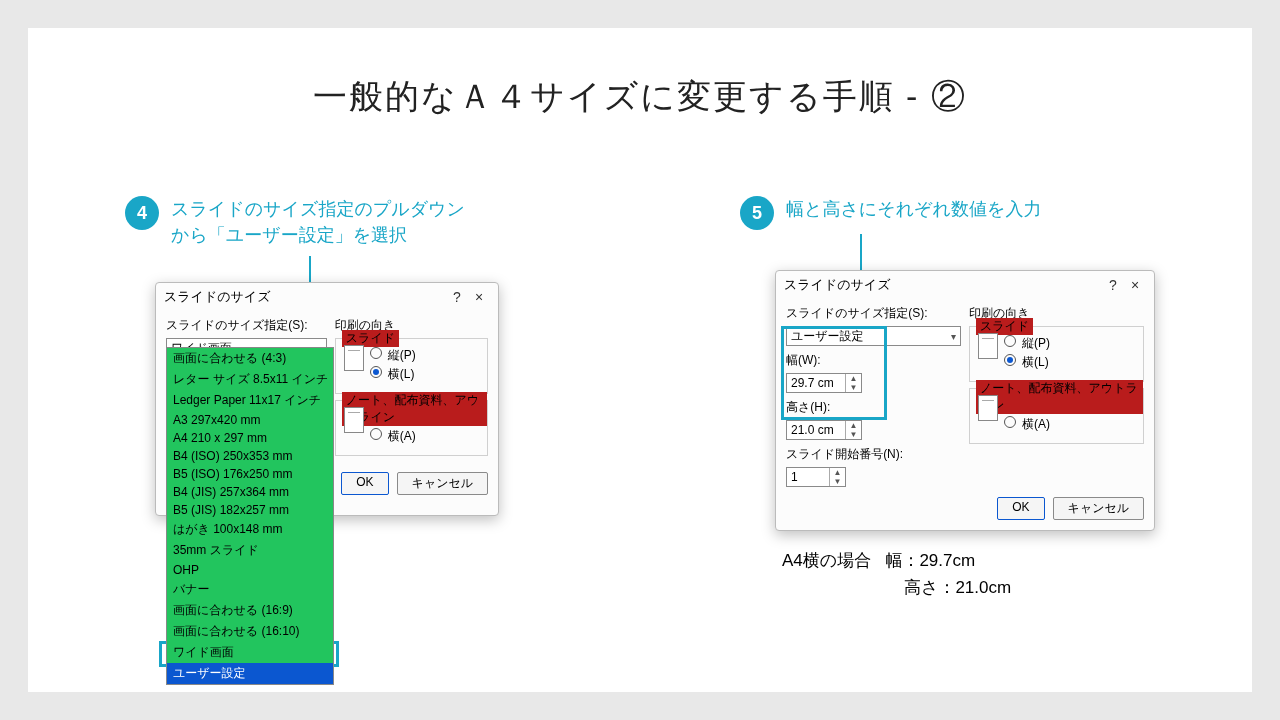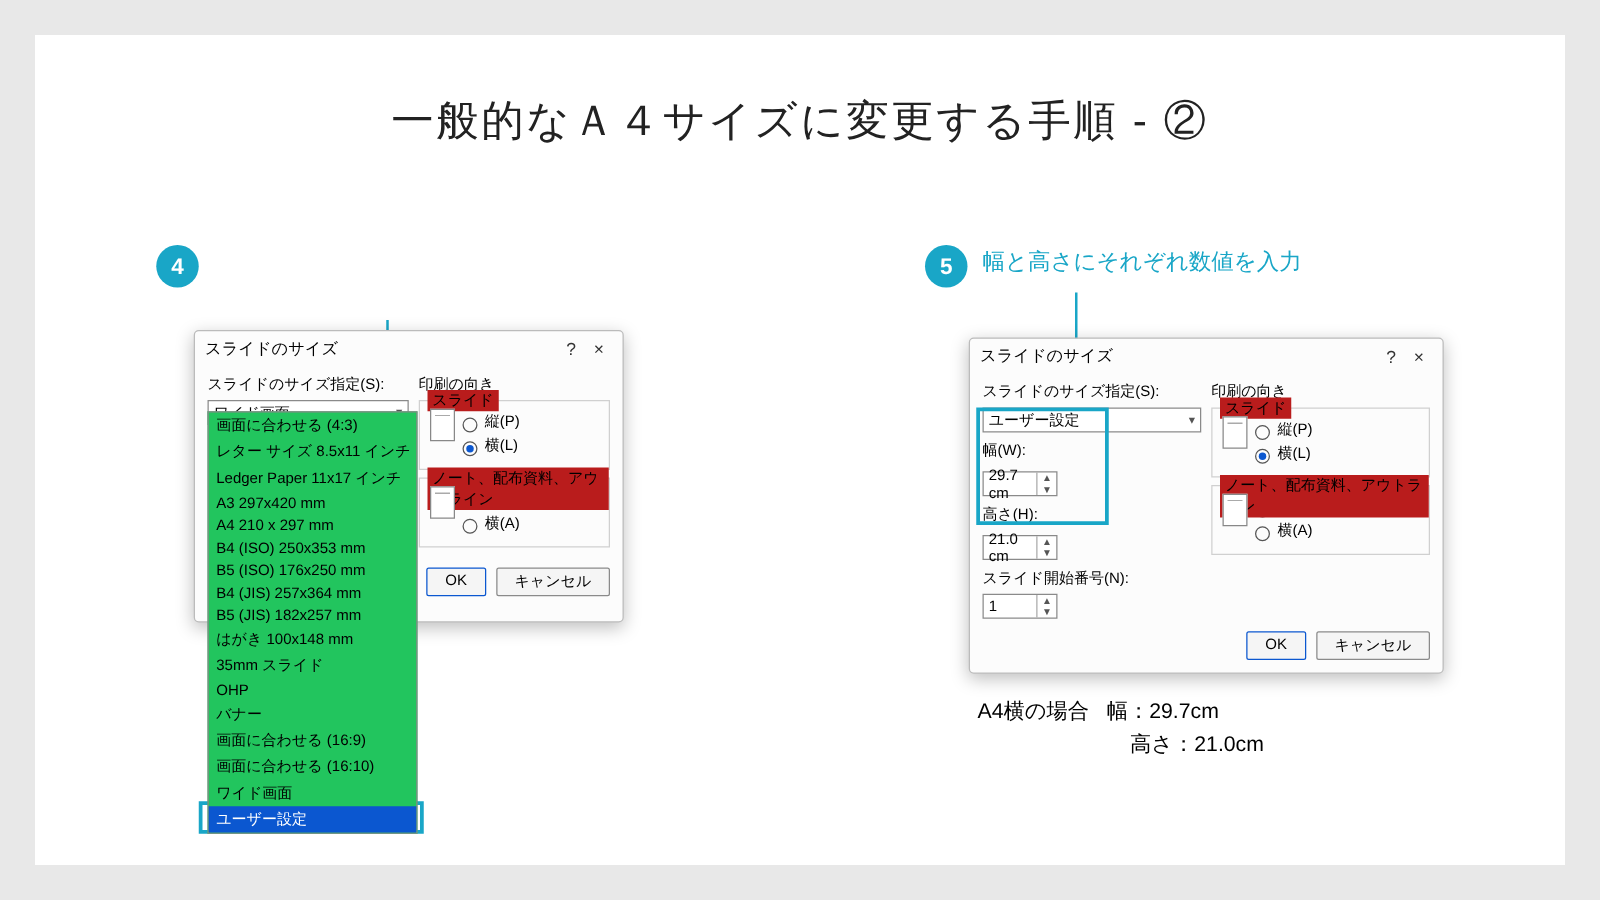--- a/index.html
+++ b/index.html
@@ -106,21 +106,21 @@
     margin-bottom: 6px;
     position: relative;
   }
   .fieldset .legend {
     position: absolute;
     top: -9px; left: 6px;
     background: #b91c1c;
     padding: 0 4px;
     font-size: 12px;
   }
-  .radio-row { display: flex; align-items: flex-end; gap: 6px; margin: 2px 0; }
+  .radio-row { display: flex; align-items: flex-start; gap: 6px; margin: 2px 0; }
   .radio {
     width: 12px; height: 12px; border: 1px solid #555; border-radius: 50%;
     display: inline-flex; align-items: center; justify-content: center;
   }
   .radio.sel::after { content: ""; width: 6px; height: 6px; background: #0b57d0; border-radius: 50%; }
   .page-icon {
     width: 20px; height: 26px; border: 1px solid #888; background: #fff;
     display: inline-block; margin-right: 6px;
     position: relative;
   }
@@ -173,21 +173,21 @@
     width: 12px; height: 12px; border-radius: 50%;
     background: #19a6c7;
     transform: translate(-50%, -50%);
   }
   
   .spin {
     display: inline-flex;
     border: 1px solid #8a8a8a;
     height: 20px;
     background: #fff;
-    width: 60px;
+    width: 76px;
     align-items: stretch;
   }
   .spin .val { flex:1; padding: 0 4px; font-size: 12px; display:flex; align-items:center; }
   .spin .arrows { width: 16px; border-left: 1px solid #aaa; display:flex; flex-direction:column; }
   .spin .arrows div { flex:1; text-align:center; font-size:8px; line-height:9px; color:#555; }
   .summary {
     margin-top: 16px;
     font-size: 17px;
     line-height: 1.6;
     color: #000;
@@ -198,21 +198,22 @@
 </head>
 <body>
 
 <div class="page">
   <div class="title">一般的なＡ４サイズに変更する手順 - ②</div>
 
   <div class="left-col">
     <div class="step-header">
       <div class="badge">4</div>
       <div class="step-text">
-        <br>
+        <span>スライドのサイズ指定のプルダウン</span><br>
+        <span>から「ユーザー設定」を選択</span>
       </div>
     </div>
 
     <div class="connector" style="left:184px; top:60px; height:364px;"></div>
     <div class="connector-ball" style="left:185px; top:424px;"></div>
 
     <div class="dialog" style="margin-top:34px; margin-left:30px; height:234px;">
       <div class="dialog-title">
         <span class="t">スライドのサイズ</span>
         <span class="help">?</span>

